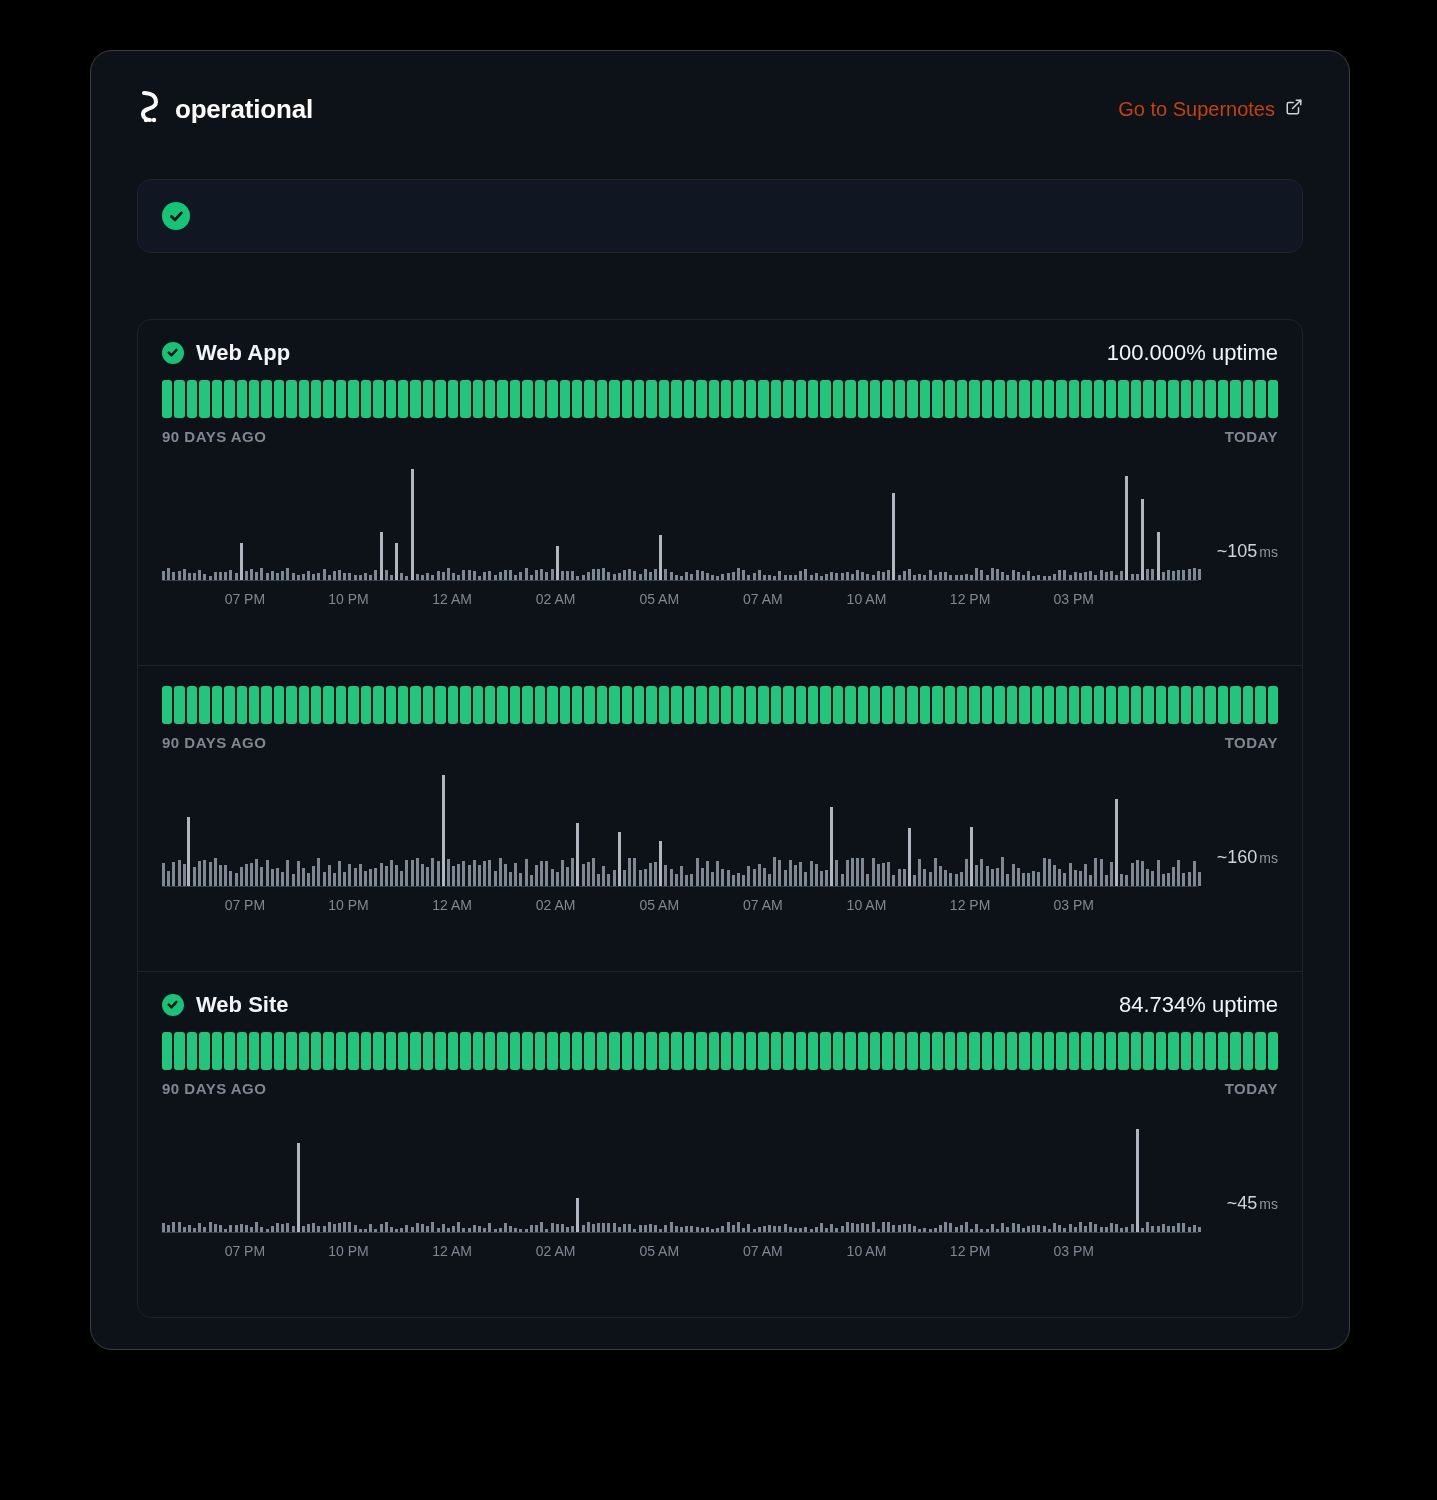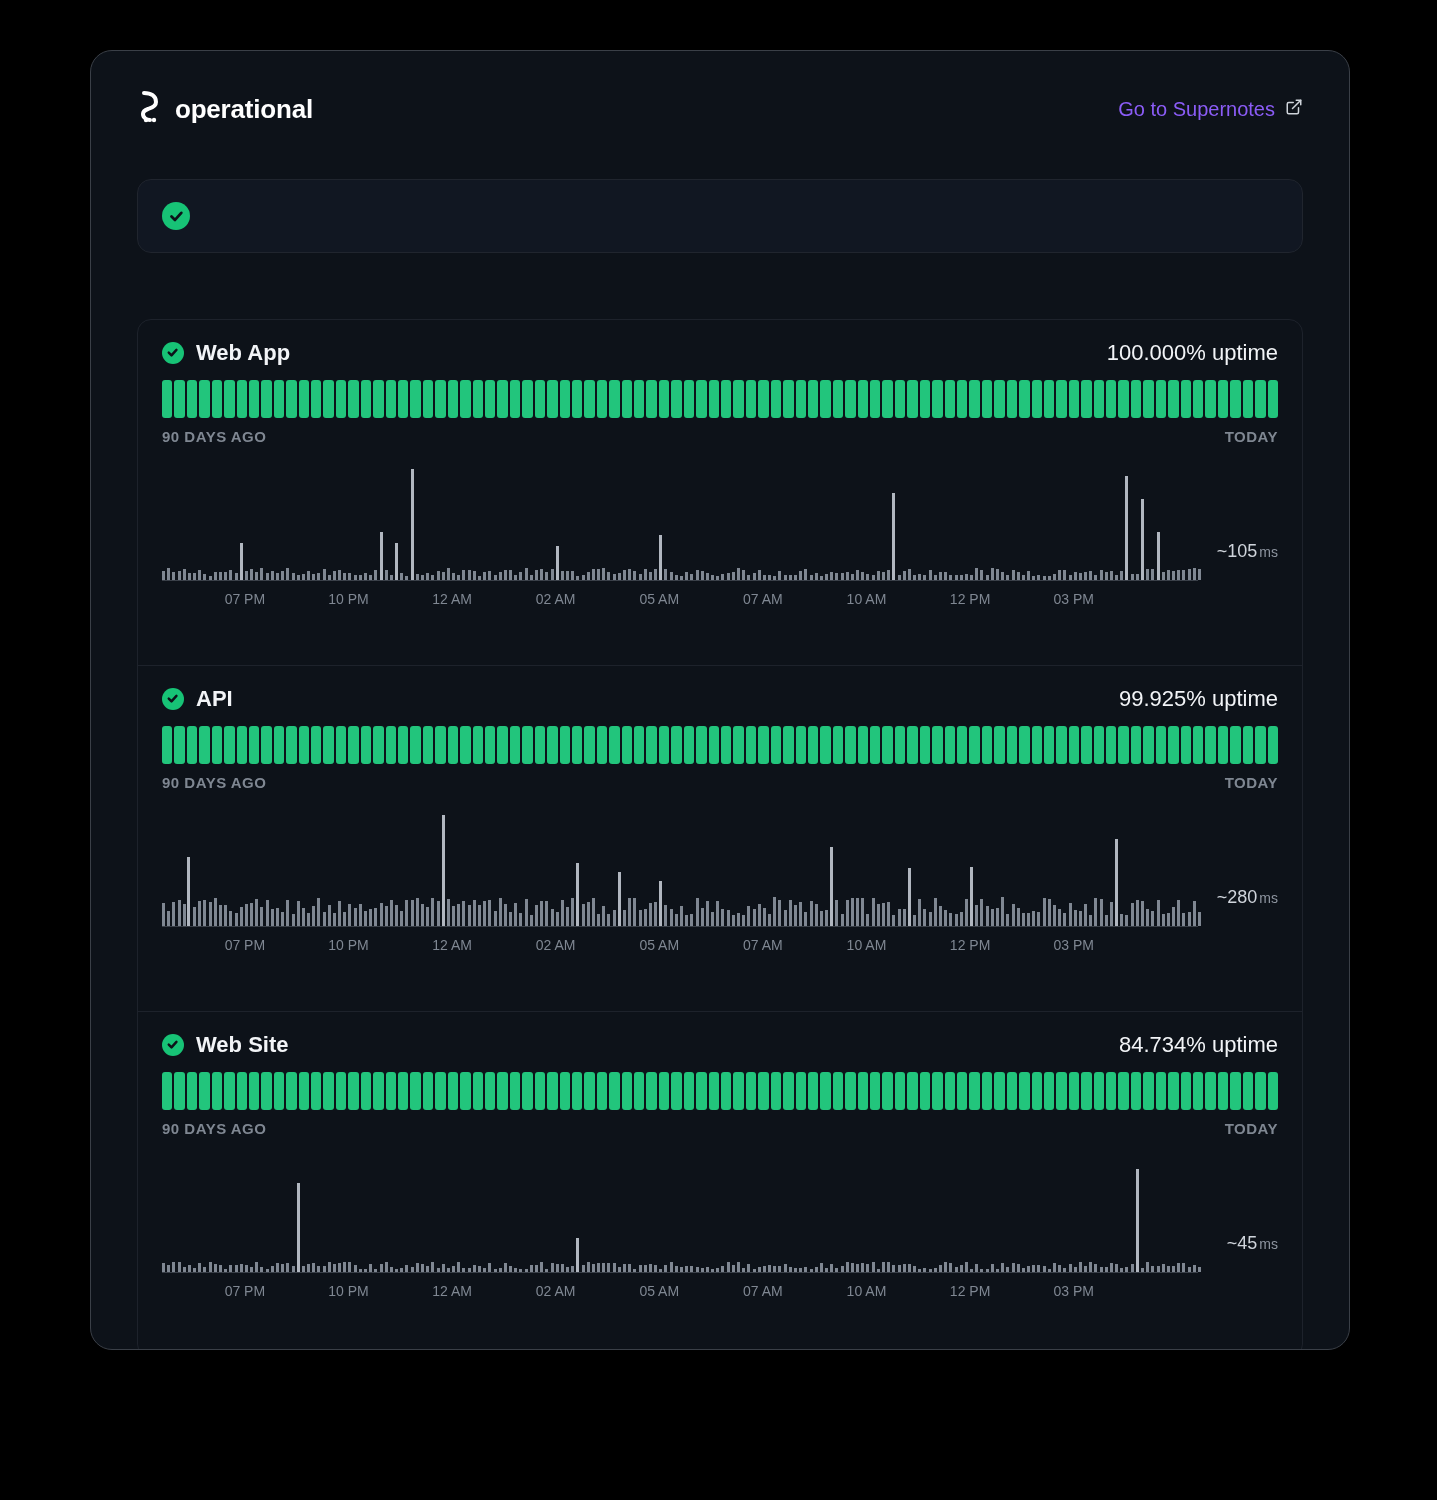--- a/index.html
+++ b/index.html
@@ -12,21 +12,21 @@
     border: 1px solid #3a3f47;
     border-radius: 22px;
     overflow: hidden;
     padding: 40px 46px 0 46px;
   }
   
   .header { display: flex; align-items: center; justify-content: space-between; margin-bottom: 52px; }
   .brand { display: flex; align-items: center; gap: 12px; }
   .brand-name { color: #fff; font-weight: 700; font-size: 26px; letter-spacing: -0.2px; }
   .header-actions { display: flex; align-items: center; gap: 28px; }
-  .goto-link { color: #8b5cf6; font-size: 20px; font-weight: 500; text-decoration: none; display: inline-flex; align-items: center; gap: 10px; cursor: pointer; }
+  .goto-link { color: #c2410c; font-size: 20px; font-weight: 500; text-decoration: none; display: inline-flex; align-items: center; gap: 10px; cursor: pointer; }
   .ext-icon { width: 18px; height: 18px; }
   .get-updates {
     display: inline-flex; align-items: center; gap: 10px;
     color: #e5e8ec; font-size: 20px; font-weight: 500;
     background: transparent; border: 1px solid #3d424a; border-radius: 10px;
     padding: 14px 22px; cursor: pointer;
   }
   .bell-icon { width: 20px; height: 20px; }
 
   
@@ -436,31 +436,20 @@
             <div class="tick-label" style="left: 38%;">02 AM</div>
             <div class="tick-label" style="left: 48%;">05 AM</div>
             <div class="tick-label" style="left: 58%;">07 AM</div>
             <div class="tick-label" style="left: 68%;">10 AM</div>
             <div class="tick-label" style="left: 78%;">12 PM</div>
             <div class="tick-label" style="left: 88%;">03 PM</div>
           </div>
         </div>
       </div>
       <div class="component">
-        <div class="comp-head">
-          <div class="comp-left">
-            <span class="status-dot small">
-              <svg viewBox="0 0 24 24" stroke="#0d1219" stroke-width="4.5" fill="none" stroke-linecap="round" stroke-linejoin="round">
-                <polyline points="5 12 10 17 19 7"></polyline>
-              </svg>
-            </span>
-            <span class="comp-name">API</span>
-          </div>
-          <span class="comp-uptime">99.925% uptime</span>
-        </div>
         <div class="uptime-bar">
           <div class="tick"></div>
           <div class="tick"></div>
           <div class="tick"></div>
           <div class="tick"></div>
           <div class="tick"></div>
           <div class="tick"></div>
           <div class="tick"></div>
           <div class="tick"></div>
           <div class="tick"></div>
@@ -747,21 +736,21 @@
             <div class="bar spike" style="left: 2.4%; height: 57.7778%;"></div>
             <div class="bar spike" style="left: 27%; height: 93.3333%;"></div>
             <div class="bar spike" style="left: 40%; height: 53.3333%;"></div>
             <div class="bar spike" style="left: 44%; height: 45.5556%;"></div>
             <div class="bar spike" style="left: 48%; height: 37.7778%;"></div>
             <div class="bar spike" style="left: 64.5%; height: 66.6667%;"></div>
             <div class="bar spike" style="left: 72%; height: 48.8889%;"></div>
             <div class="bar spike" style="left: 78%; height: 50%;"></div>
             <div class="bar spike" style="left: 92%; height: 73.3333%;"></div>
           </div>
-          <div class="latency-avg"><span>~280</span><span class="ms">ms</span></div>
+          <div class="latency-avg"><span>~160</span><span class="ms">ms</span></div>
           <div class="x-ticks">
             <div class="tick-label" style="left: 8%;">07 PM</div>
             <div class="tick-label" style="left: 18%;">10 PM</div>
             <div class="tick-label" style="left: 28%;">12 AM</div>
             <div class="tick-label" style="left: 38%;">02 AM</div>
             <div class="tick-label" style="left: 48%;">05 AM</div>
             <div class="tick-label" style="left: 58%;">07 AM</div>
             <div class="tick-label" style="left: 68%;">10 AM</div>
             <div class="tick-label" style="left: 78%;">12 PM</div>
             <div class="tick-label" style="left: 88%;">03 PM</div>

